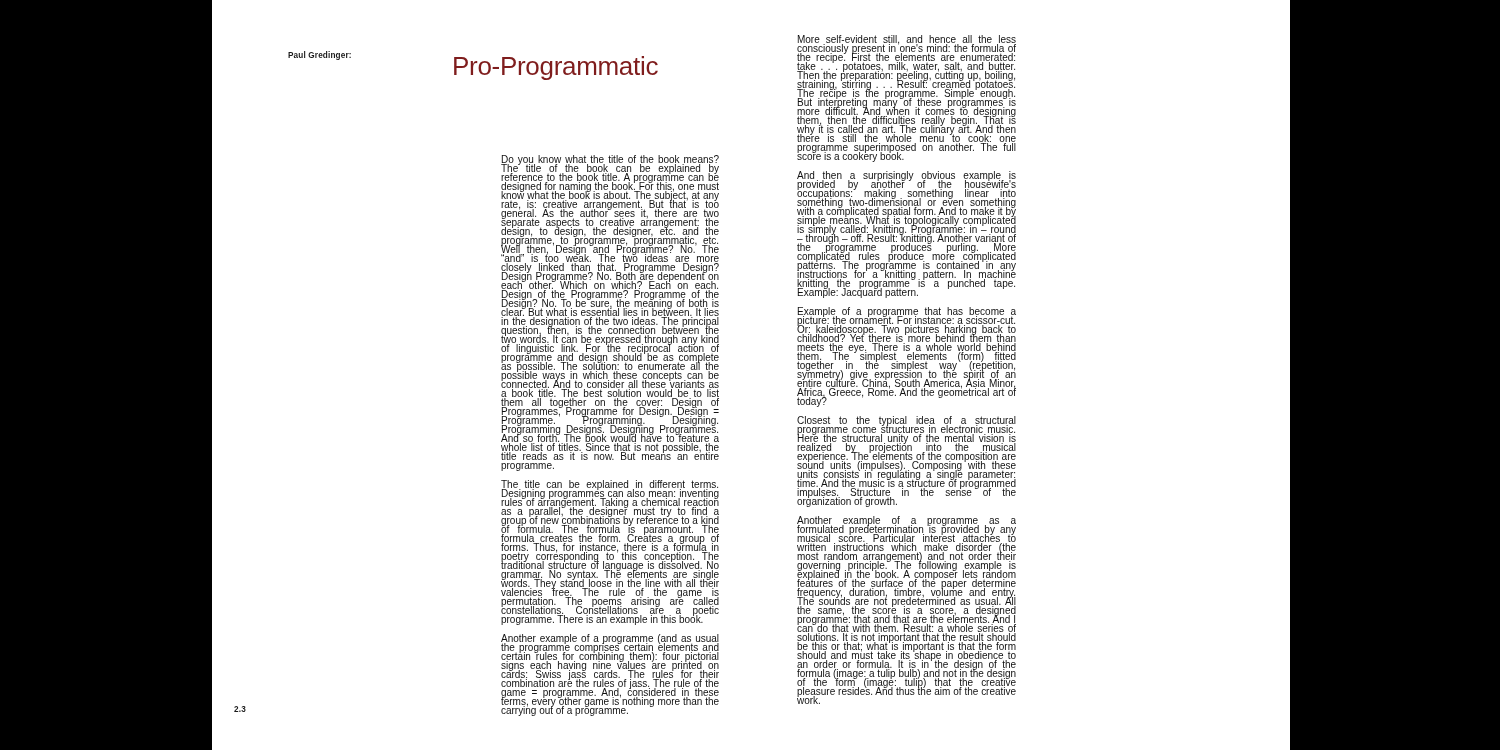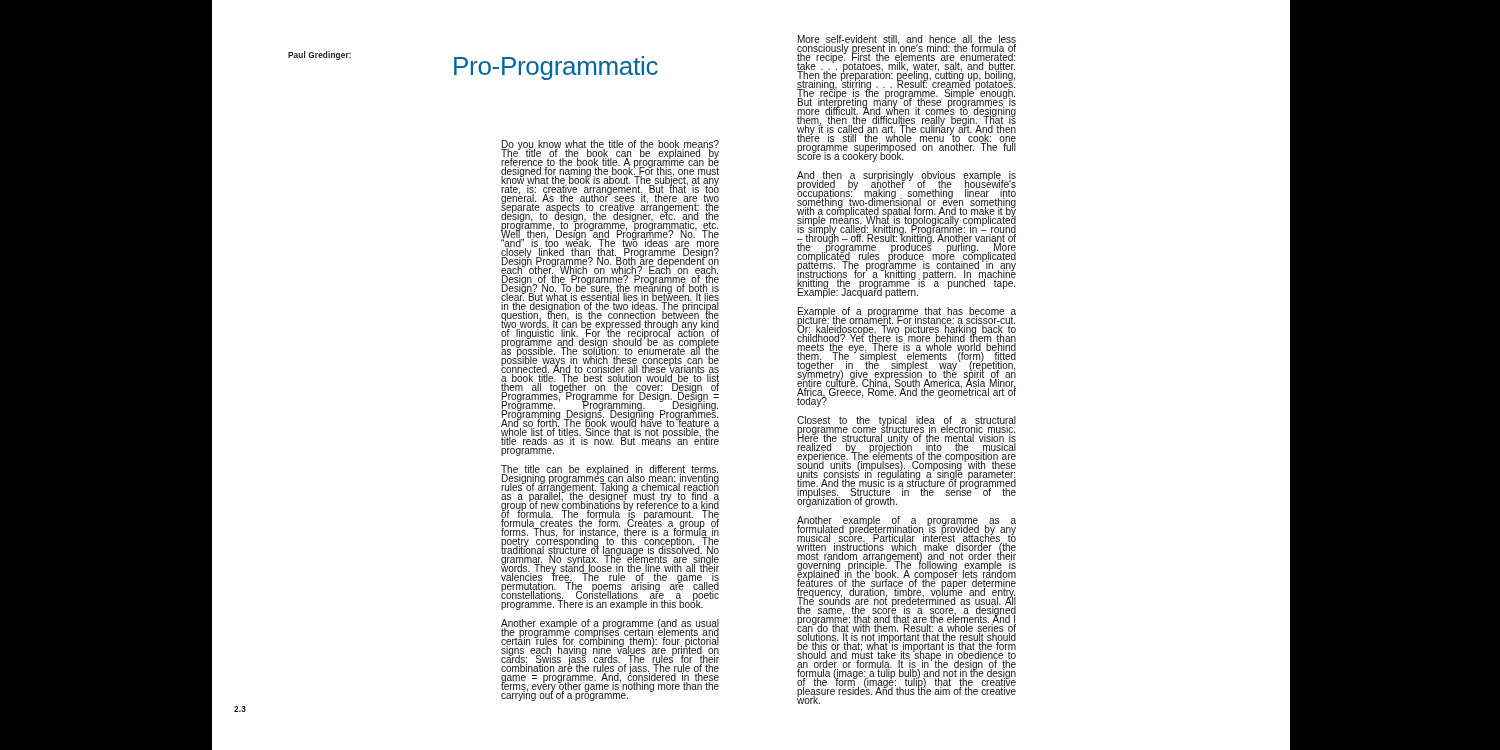--- a/index.html
+++ b/index.html
@@ -37,21 +37,21 @@
     color: #1a1a1a;
     white-space: nowrap;
   }
   .title {
     position: absolute;
     left: 240px;
     top: 34px;
     font-size: 26px;
     font-weight: normal;
     letter-spacing: -0.3px;
-    color: #0369a1;
+    color: #7f1d1d;
     white-space: nowrap;
   }
   .folio {
     position: absolute;
     left: 22px;
     top: 705px;
     font-size: 8.2px;
     font-weight: bold;
     color: #1a1a1a;
     letter-spacing: 0.2px;
@@ -60,21 +60,21 @@
     position: absolute;
     font-size: 10px;
     line-height: 9px;
     color: #111111;
     text-align: justify;
     font-weight: normal;
     letter-spacing: -0.02px;
   }
   .col-1 {
     left: 289px;
-    top: 140px;
+    top: 155px;
     width: 218px;
   }
   .col-2 {
     left: 585px;
     top: 35px;
     width: 219px;
   }
   .col p {
     margin: 0 0 10.1px 0;
   }

